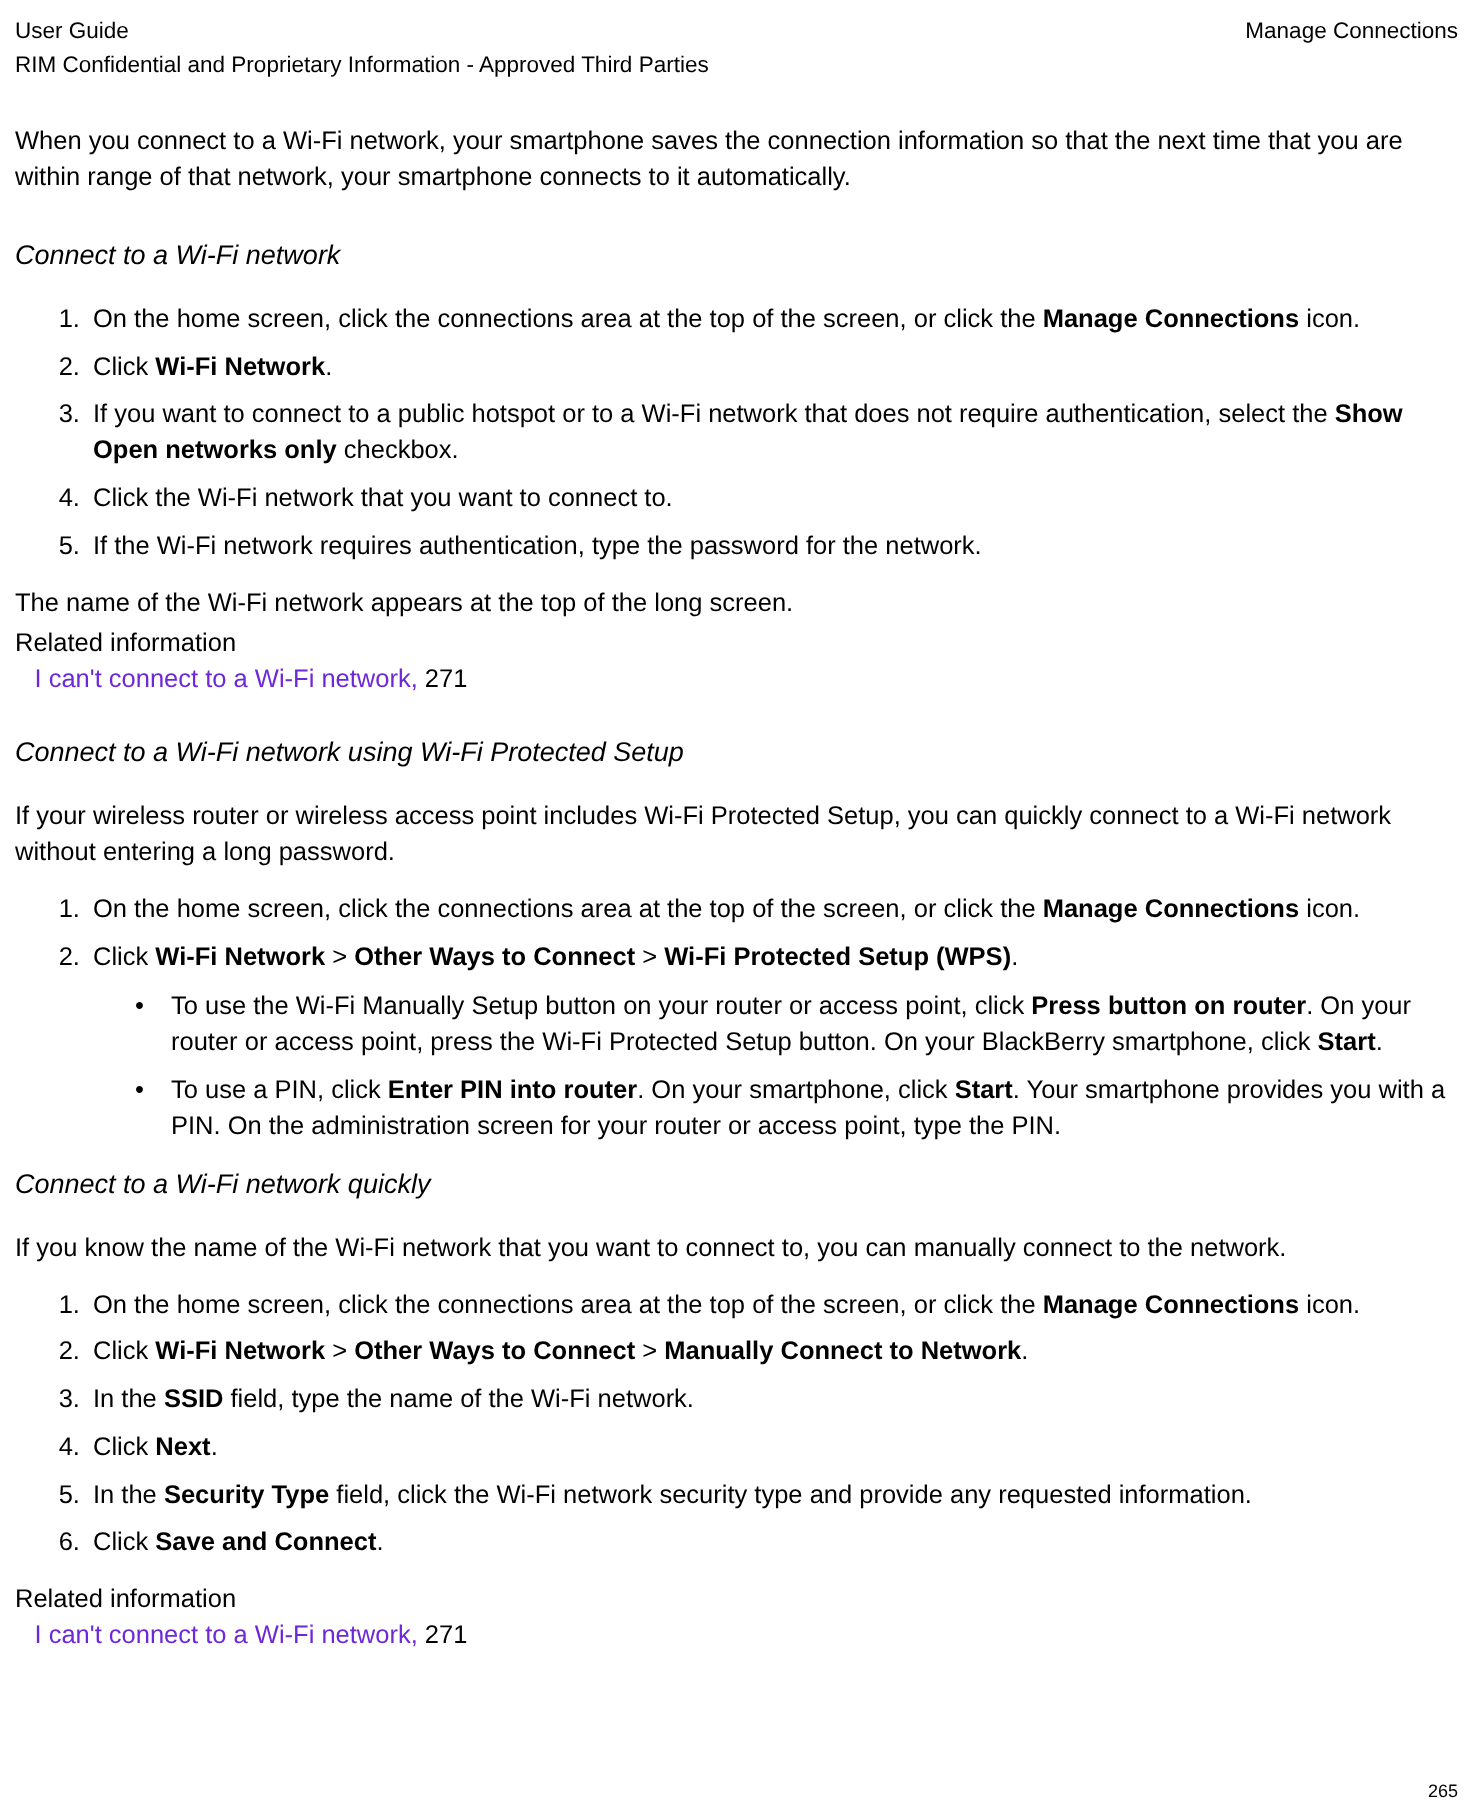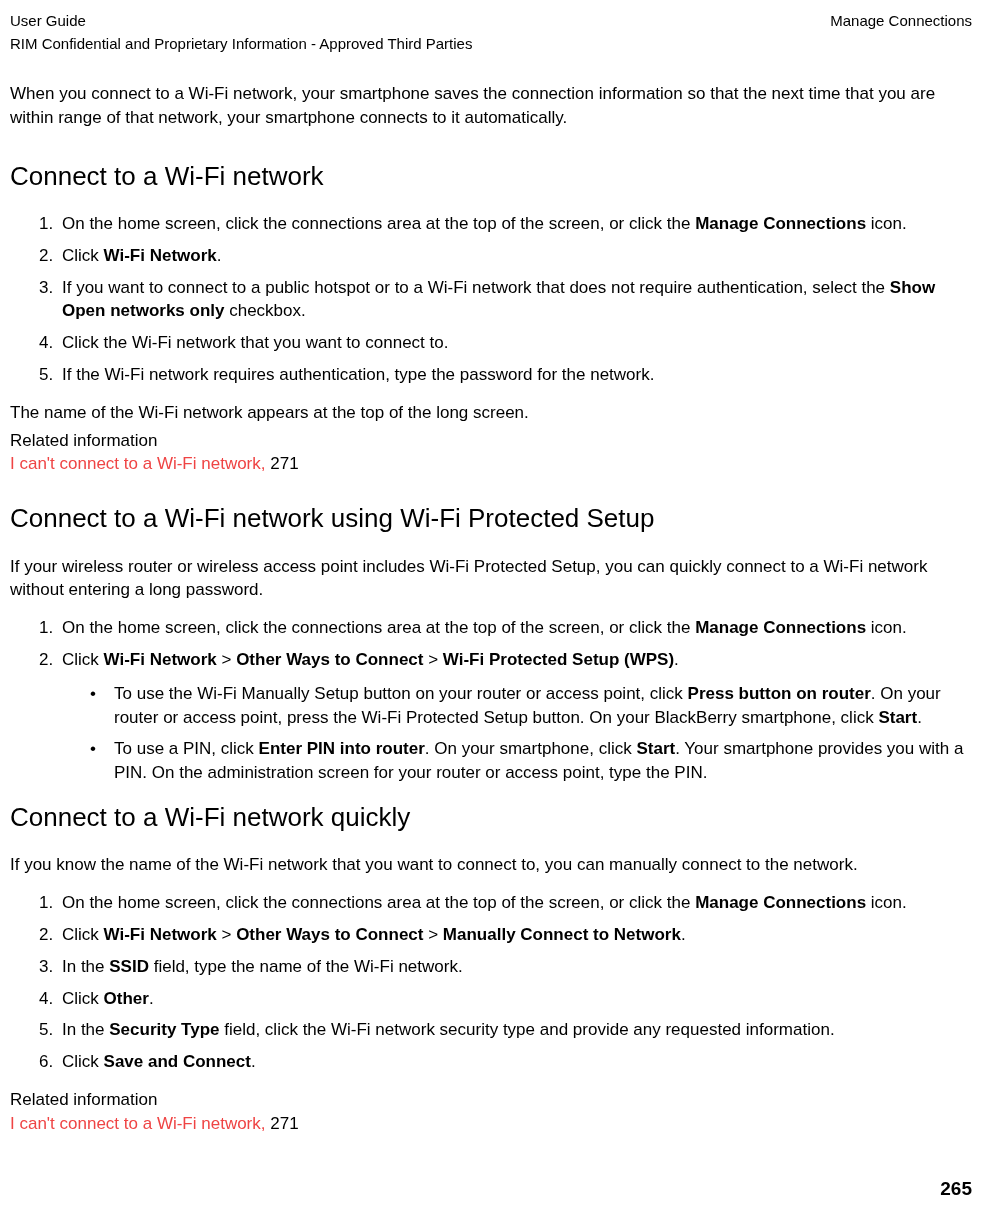--- a/index.html
+++ b/index.html
@@ -10,32 +10,32 @@
       width: 982px;
       padding: 10px 10px 30px 10px;
       font-size: 17px;
       line-height: 1.4;
     }
     .header { display: flex; justify-content: space-between; margin-bottom: 2px; }
     .header-left { font-size: 15px; }
     .header-right { font-size: 15px; }
     .subheader { font-size: 15px; margin-bottom: 28px; }
     .intro { margin-bottom: 28px; }
-    h2 { font-size: 26px; font-weight: normal; margin-bottom: 18px; margin-top: 6px; }
+    h2 { font-size: 18px; font-weight: normal; margin-bottom: 18px; margin-top: 6px; font-style: italic; }
     ol { list-style-position: outside; padding-left: 48px; margin-bottom: 14px; }
     ol > li { padding-left: 4px; margin-bottom: 8px; }
     ul { list-style: none; padding-left: 28px; margin-top: 10px; }
     ul > li { position: relative; padding-left: 24px; margin-bottom: 8px; }
     ul > li::before { content: "•"; position: absolute; left: 0; }
     .bold { font-weight: bold; }
     .para { margin-bottom: 14px; }
     .para-tight { margin-bottom: 2px; }
     .related-heading { font-weight: normal; margin-top: 4px; }
-    .link { color: #ef4444; }
-    .page-num { position: absolute; right: 10px; bottom: 10px; font-size: 19px; font-weight: bold; }
+    .link { color: #6d28d9; margin-left: 13px; }
+    .page-num { position: absolute; right: 10px; bottom: 10px; font-size: 12px; }
     .rel-wrap { margin-bottom: 24px; }
   </style>
 </head>
 <body>
 
 <div class="header">
   <div class="header-left">User Guide</div>
   <div class="header-right">Manage Connections</div>
 </div>
 <div class="subheader">RIM Confidential and Proprietary Information - Approved Third Parties</div>
@@ -68,21 +68,21 @@
     </ul>
   </li>
 </ol>
 
 <h2>Connect to a Wi-Fi network quickly</h2>
 <p class="para">If you know the name of the Wi-Fi network that you want to connect to, you can manually connect to the network.</p>
 <ol>
   <li><span>On the home screen, click the connections area at the top of the screen, or click the </span><span class="bold">Manage Connections</span><span> icon.</span></li>
   <li><span>Click </span><span class="bold">Wi-Fi Network</span><span> &gt; </span><span class="bold">Other Ways to Connect</span><span> &gt; </span><span class="bold">Manually Connect to Network</span><span>.</span></li>
   <li><span>In the </span><span class="bold">SSID</span><span> field, type the name of the Wi-Fi network.</span></li>
-  <li><span>Click </span><span class="bold">Other</span><span>.</span></li>
+  <li><span>Click </span><span class="bold">Next</span><span>.</span></li>
   <li><span>In the </span><span class="bold">Security Type</span><span> field, click the Wi-Fi network security type and provide any requested information.</span></li>
   <li><span>Click </span><span class="bold">Save and Connect</span><span>.</span></li>
 </ol>
 <div class="rel-wrap">
   <p class="related-heading">Related information</p>
   <p><span class="link">I can't connect to a Wi-Fi network, </span><span>271</span></p>
 </div>
 
 <div class="page-num">265</div>
 

